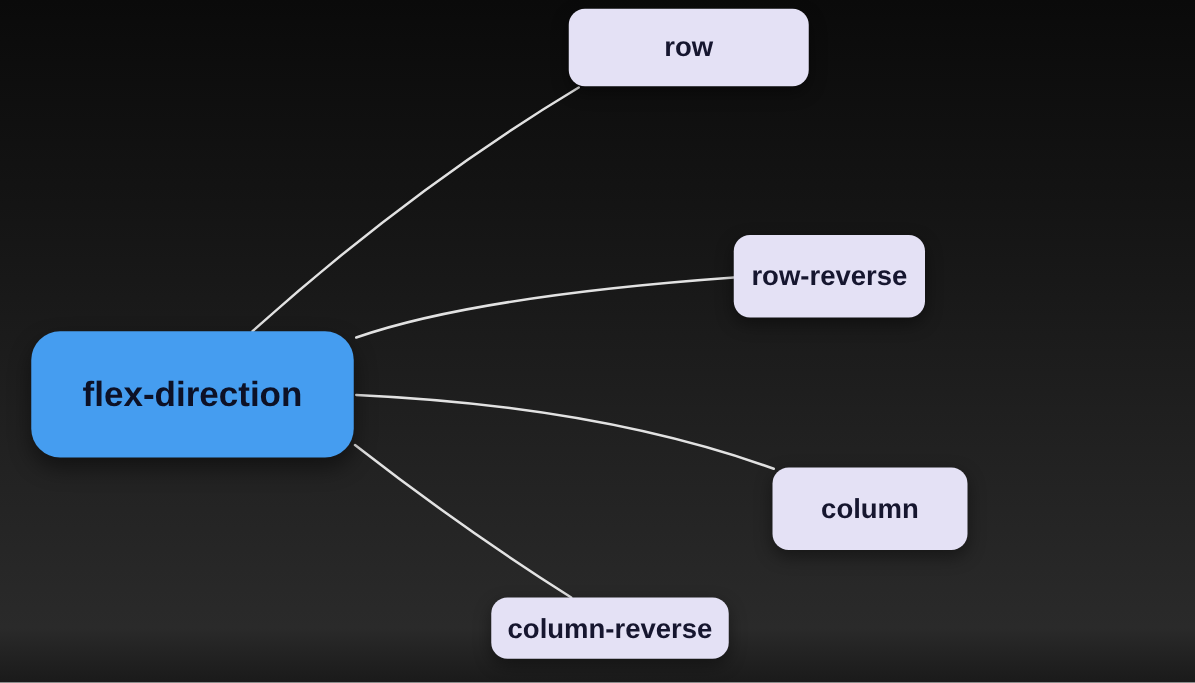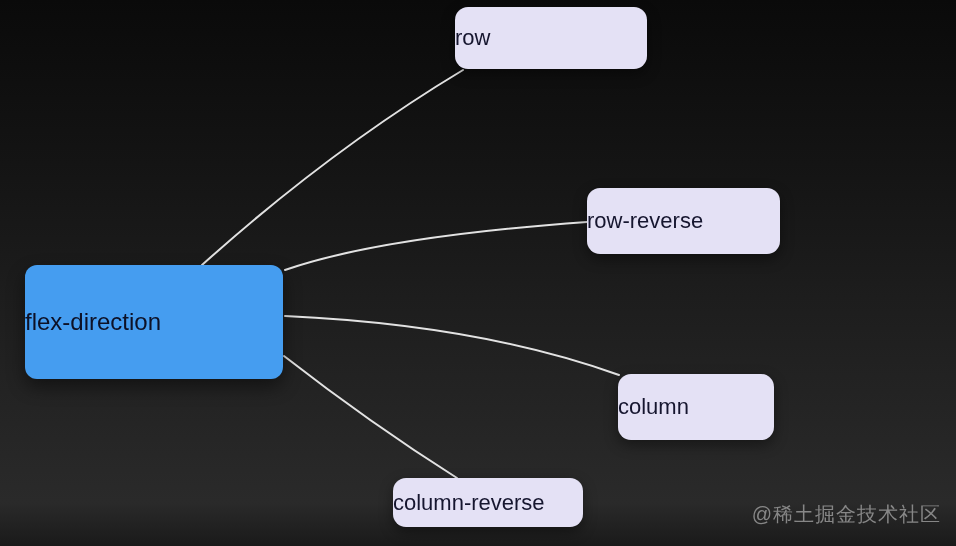--- a/index.html
+++ b/index.html
@@ -31,42 +31,43 @@
     stroke:var(--edge-stroke,#ededed);
     stroke-width:2;
     stroke-linecap:round;
     opacity:.95;
   }
   .node{
     position:absolute;
     z-index:2;
     display:flex;
     align-items:center;
-    font-weight:400;
+    justify-content:center;
+    font-weight:700;
     text-align:center;
     cursor:pointer;
     user-select:none;
   }
   .node.root{
-    left:25px;top:265px;width:258px;height:114px;
+    left:25px;top:265px;width:258px;height:101px;
     background:var(--root-fill,#459df0);
     color:var(--root-text,#0d1126);
-    border-radius:12px;
-    font-size:24px;
+    border-radius:23px;
+    font-size:28px;
     box-shadow:0 8px 18px rgba(0,0,0,.45);
   }
   .node.child{
     background:var(--child-fill,#e4e1f5);
     color:var(--child-text,#16162f);
     border-radius:13px;
     font-size:22px;
     box-shadow:0 5px 14px rgba(0,0,0,.4);
   }
   .node.c-row{left:455px;top:7px;width:192px;height:62px;}
-  .node.c-row-reverse{left:587px;top:188px;width:193px;height:66px;}
+  .node.c-row-reverse{left:587px;top:188px;width:153px;height:66px;}
   .node.c-column{left:618px;top:374px;width:156px;height:66px;}
   .node.c-column-reverse{left:393px;top:478px;width:190px;height:49px;}
   .watermark{
     position:absolute;
     right:15px;
     bottom:18px;
     z-index:3;
     font-size:20px;
     letter-spacing:1px;
     color:var(--watermark-text-color,#989898);
@@ -98,15 +99,14 @@
   </div>
 
   <div class="node child c-column">
     <span>column</span>
   </div>
 
   <div class="node child c-column-reverse">
     <span>column-reverse</span>
   </div>
 
-  <div class="watermark">@稀土掘金技术社区</div>
 
 </div>
 
 </body></html>

